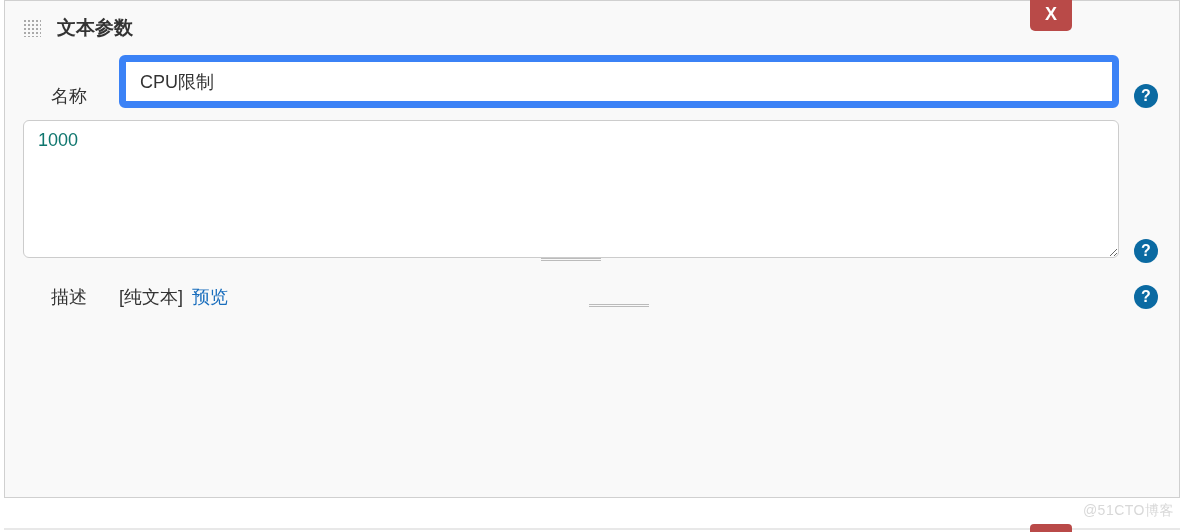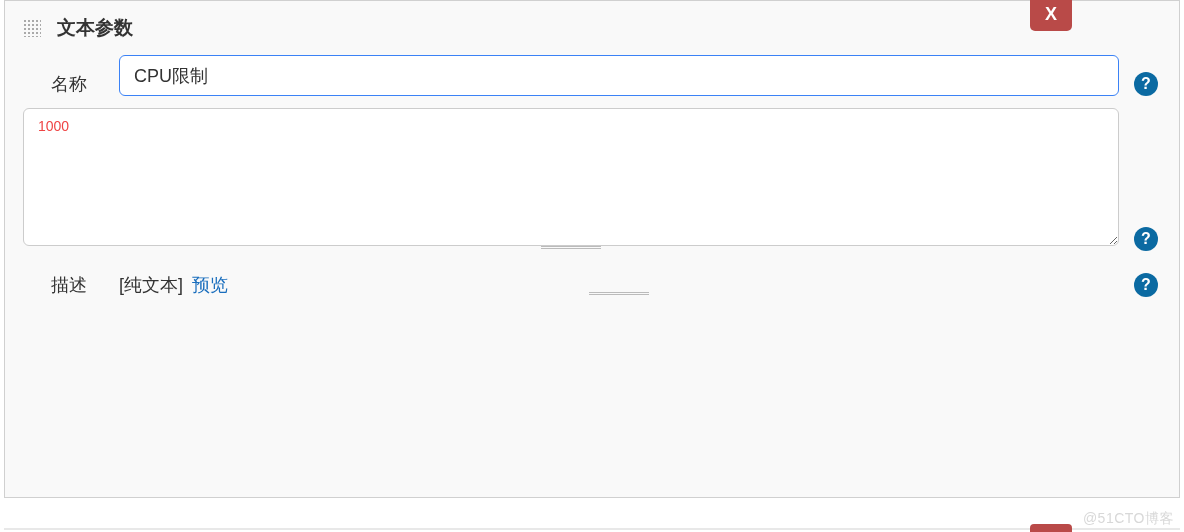--- a/index.html
+++ b/index.html
@@ -80,34 +80,34 @@
       width: 30px;
       padding-top: 8px;
       display: flex;
       justify-content: center;
       flex-shrink: 0;
     }
     .text-input {
       width: 100%;
       padding: 9px 14px;
       font-size: 18px;
-      border: 1px solid #3b82f6;
+      border: 7px solid #3b82f6;
       border-radius: 6px;
       background: #fff;
       color: #333;
       font-family: inherit;
     }
     .textarea-input {
       width: 100%;
       padding: 9px 14px;
-      font-size: 14px;
+      font-size: 18px;
       border: 1px solid #ccc;
       border-radius: 6px;
       background: #fff;
-      color: #ef4444;
+      color: #0f766e;
       resize: vertical;
       font-family: inherit;
     }
     .ta-1 { height: 138px; }
     .ta-2 { height: 132px; }
     .resize-grip {
       position: absolute;
       bottom: 0;
       left: 50%;
       transform: translateX(-50%);
@@ -149,21 +149,21 @@
       color: #333;
     }
     .description-footer .preview-link {
       color: #1a6ebd;
       cursor: pointer;
       text-decoration: none;
       margin-left: 4px;
     }
     .watermark {
       position: absolute;
-      bottom: 4px;
+      bottom: 12px;
       right: 10px;
       color: #d8d8d8;
       font-size: 14px;
       letter-spacing: 0.5px;
     }
     .bottom-red-chip {
       position: absolute;
       bottom: 0;
       right: 112px;
       width: 42px;

